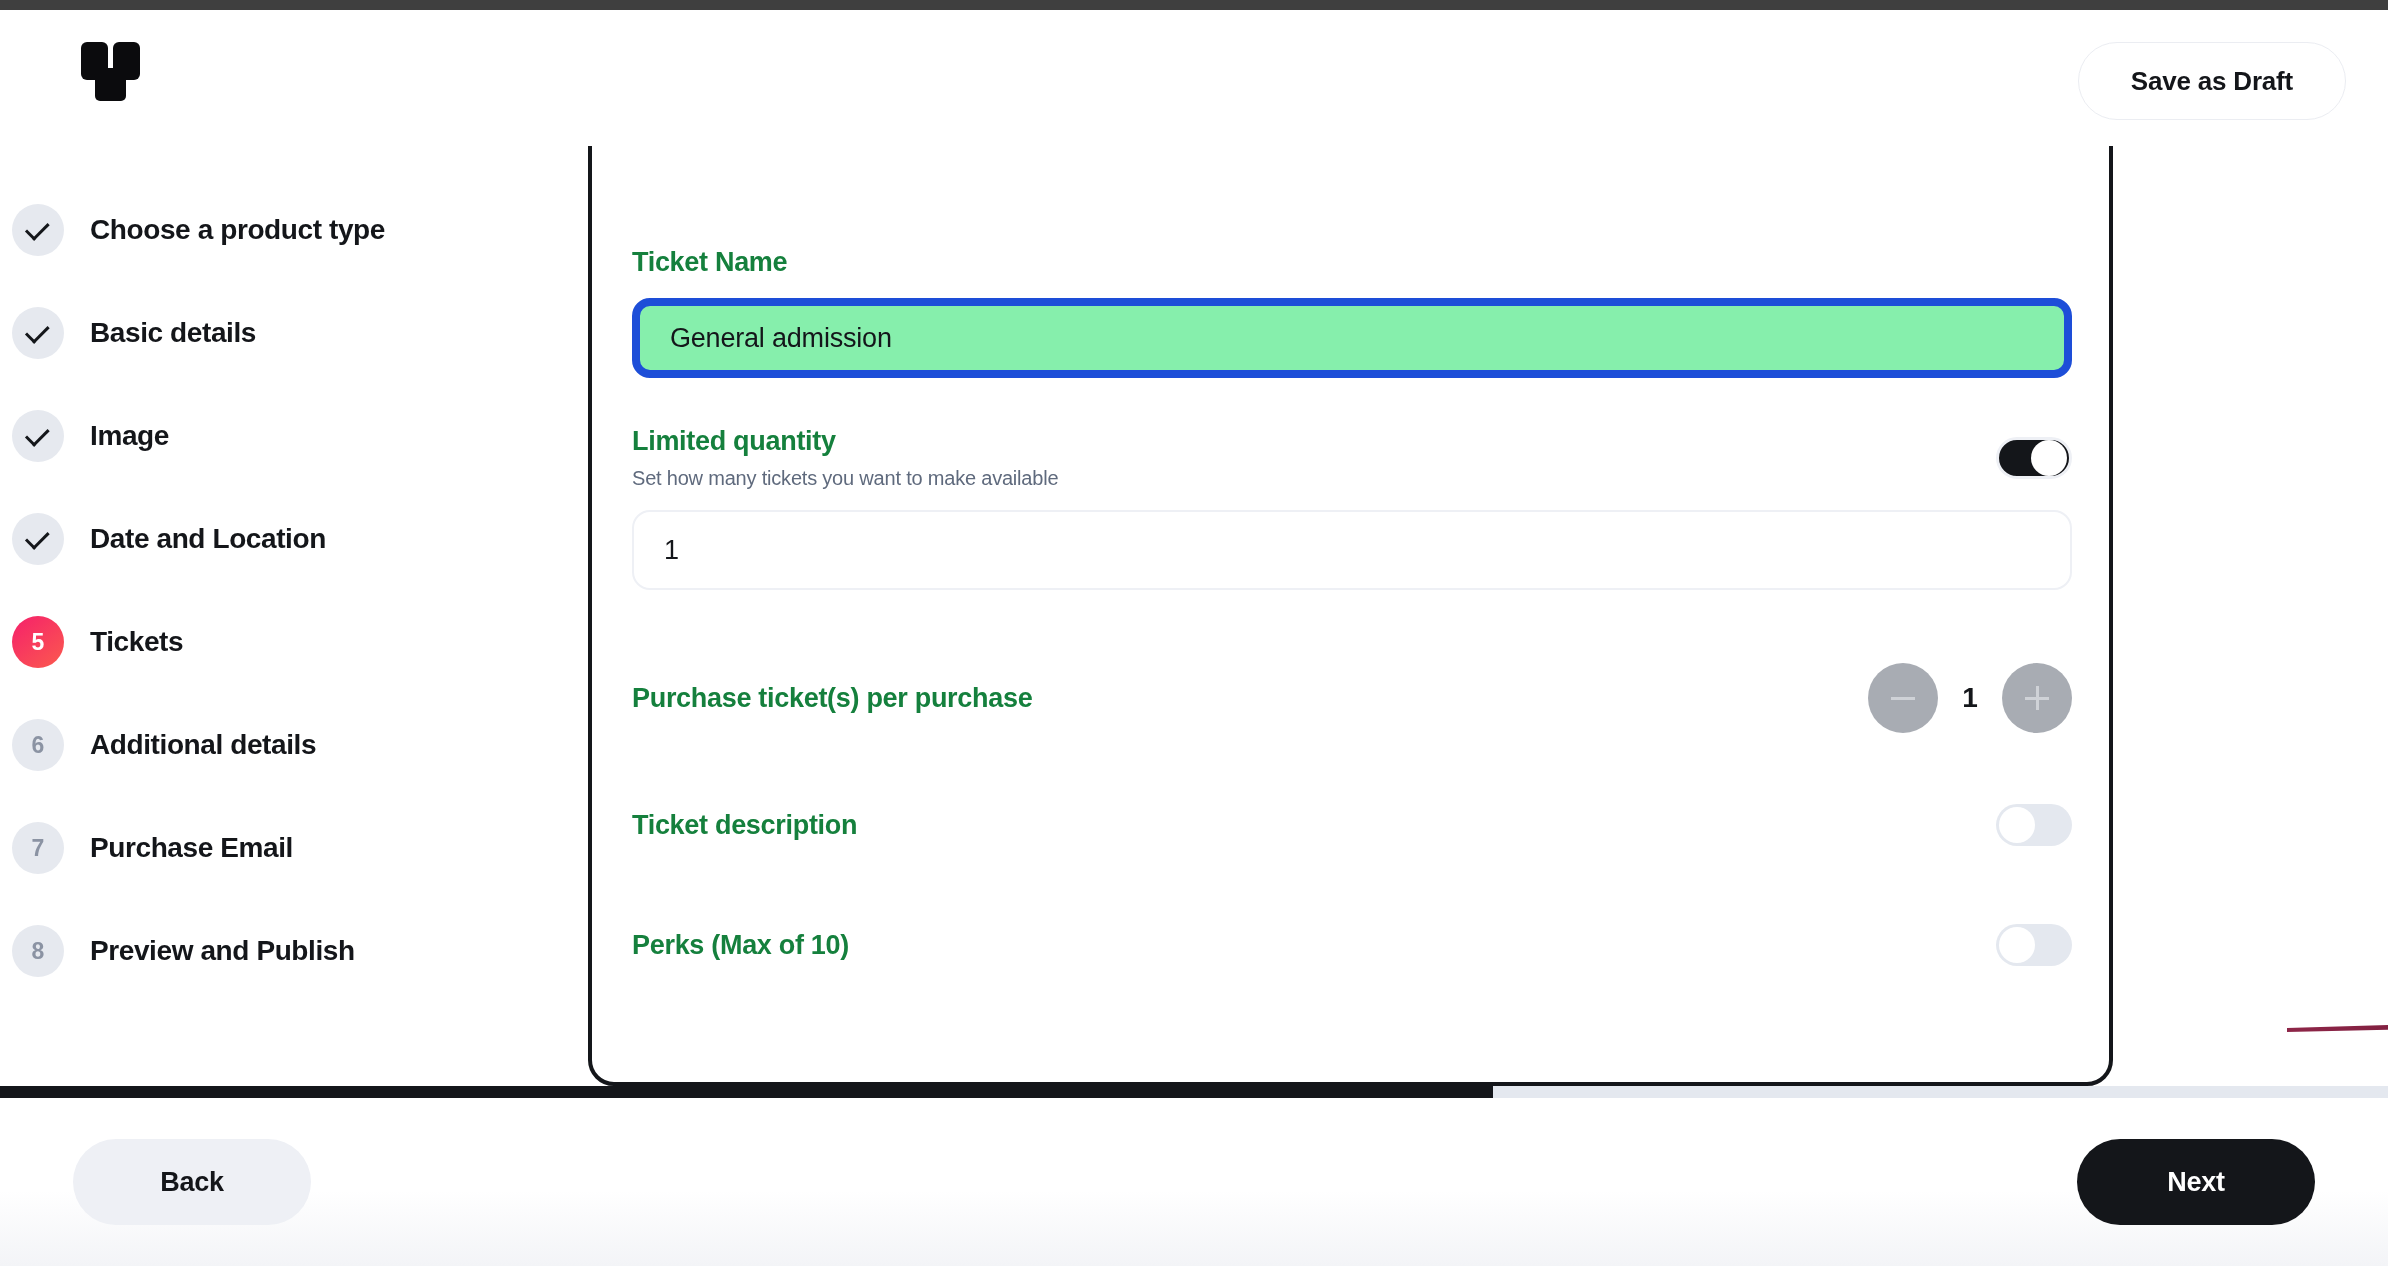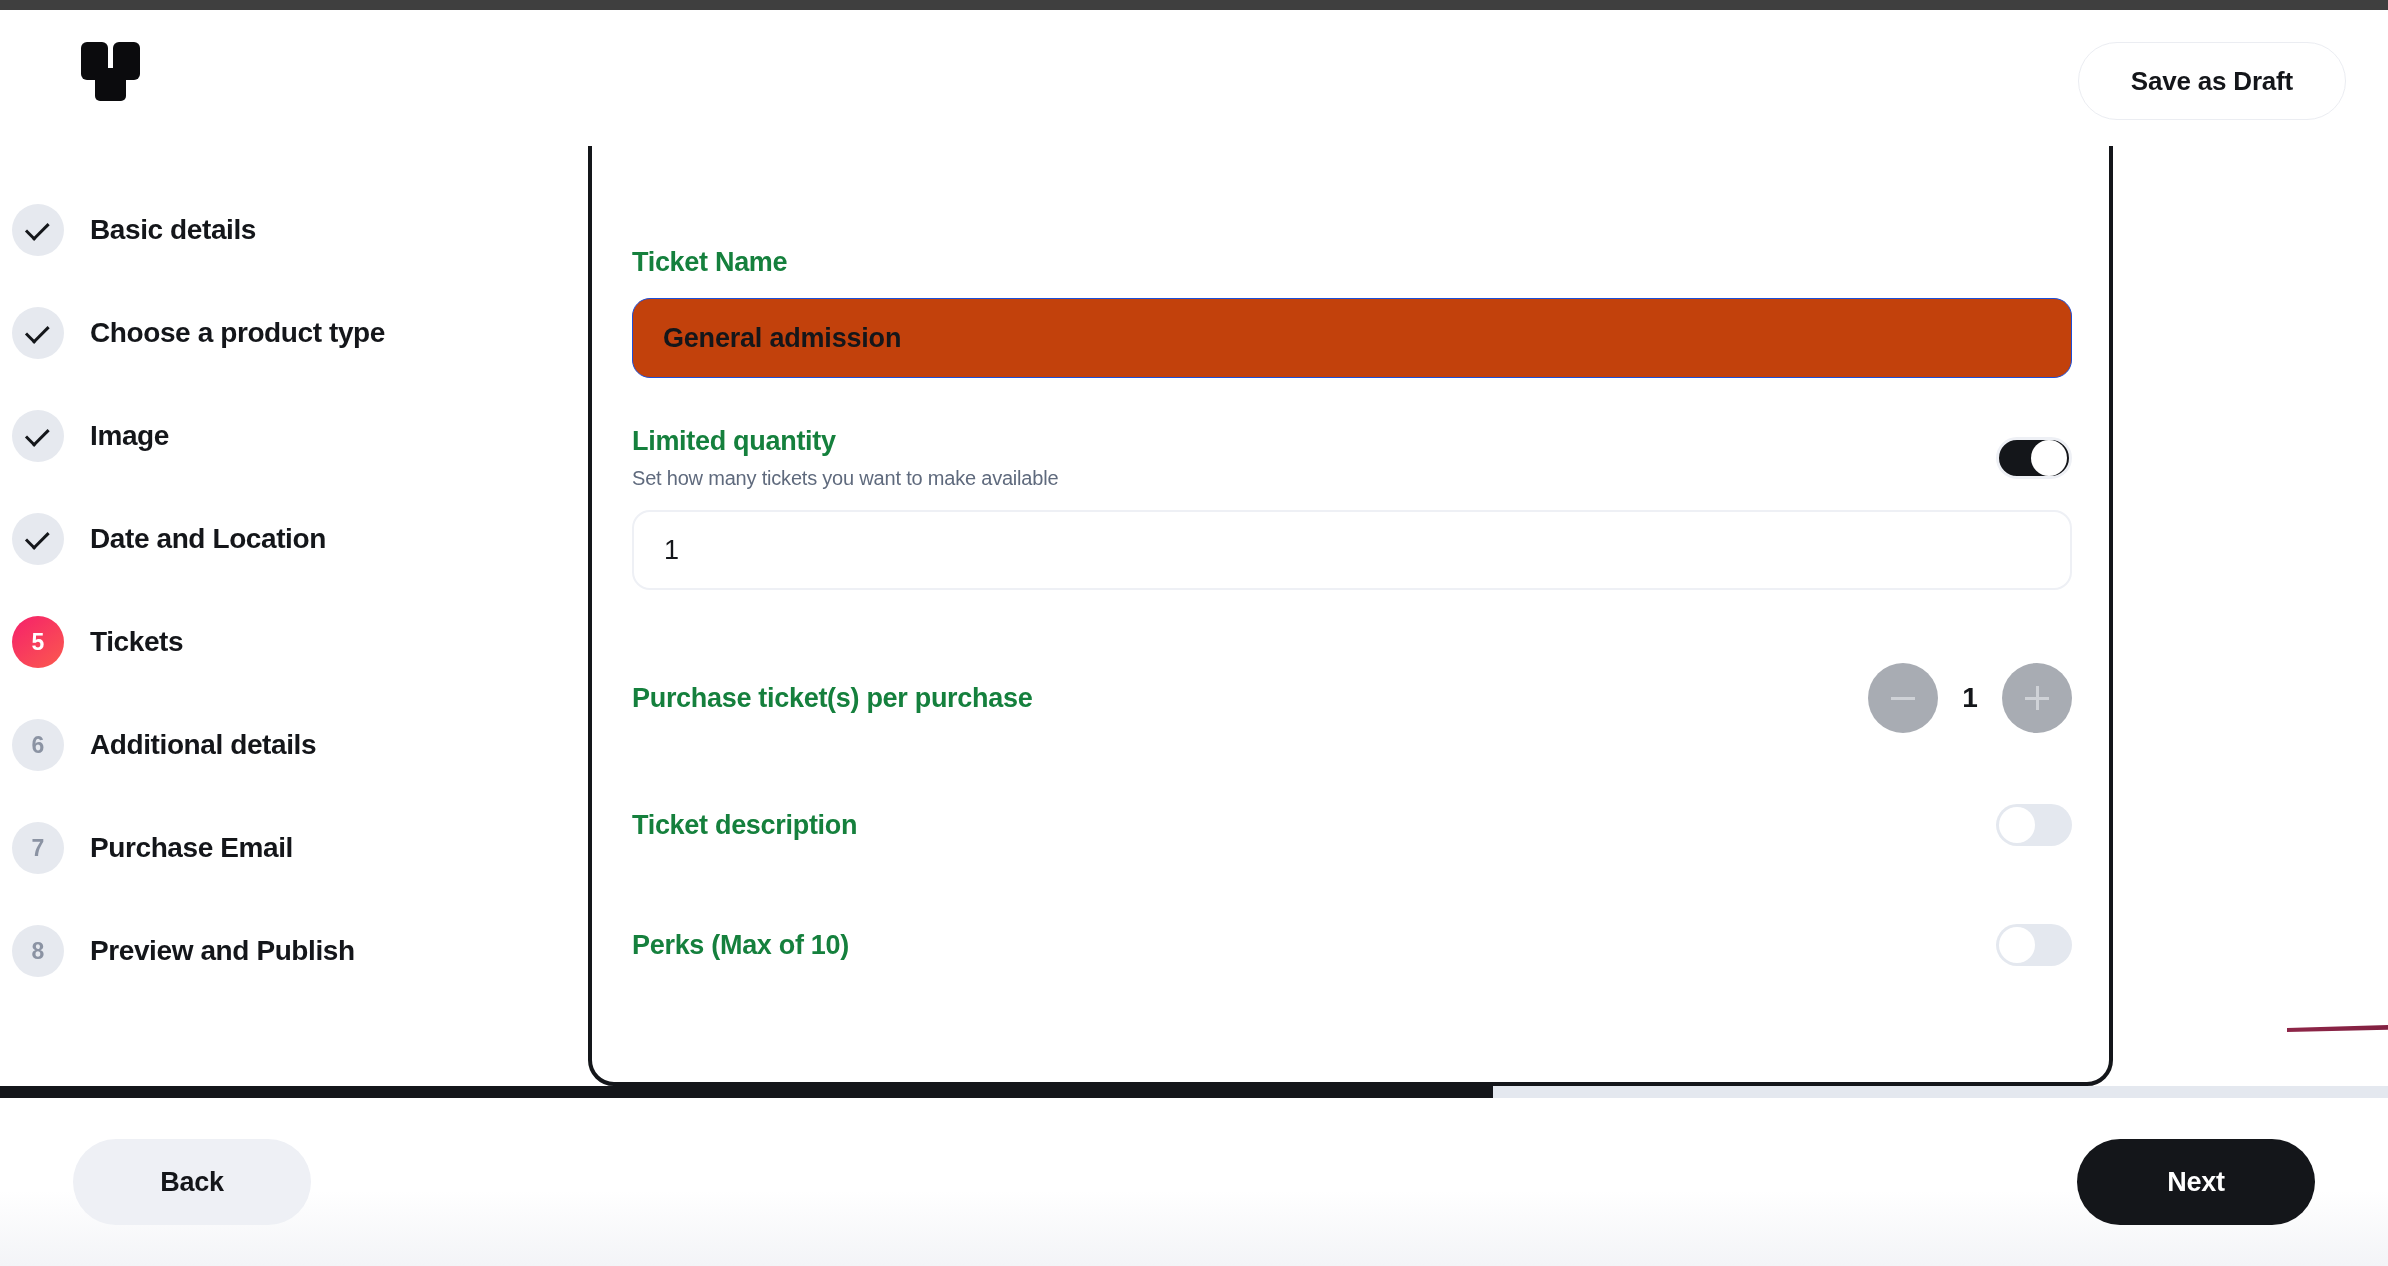--- a/index.html
+++ b/index.html
@@ -162,23 +162,22 @@
     display: flex;
     align-items: center;
     padding-left: 30px;
     font-size: 27px;
     font-weight: 500;
     color: #14161a;
     letter-spacing: -0.2px;
     cursor: text;
   }
   .text-input.focused {
-    background: #c2410c;
-    border: 1px solid #1d4ed8;
-    font-weight: bold;
+    background: #86efac;
+    border: 8px solid #1d4ed8;
   }
   .text-input.plain {
     background: #ffffff;
     border: 2px solid #eef0f5;
   }
 
   .row {
     display: flex;
     align-items: center;
     justify-content: space-between;
@@ -338,28 +337,28 @@
       <span>Save as Draft</span>
     </div>
   </div>
 
   <div class="sidebar">
 
     <div class="step">
       <div class="step-badge">
         <span class="step-check"></span>
       </div>
+      <span class="step-label">Choose a product type</span>
+    </div>
+
+    <div class="step">
+      <div class="step-badge">
+        <span class="step-check"></span>
+      </div>
       <span class="step-label">Basic details</span>
-    </div>
-
-    <div class="step">
-      <div class="step-badge">
-        <span class="step-check"></span>
-      </div>
-      <span class="step-label">Choose a product type</span>
     </div>
 
     <div class="step">
       <div class="step-badge">
         <span class="step-check"></span>
       </div>
       <span class="step-label">Image</span>
     </div>
 
     <div class="step">

